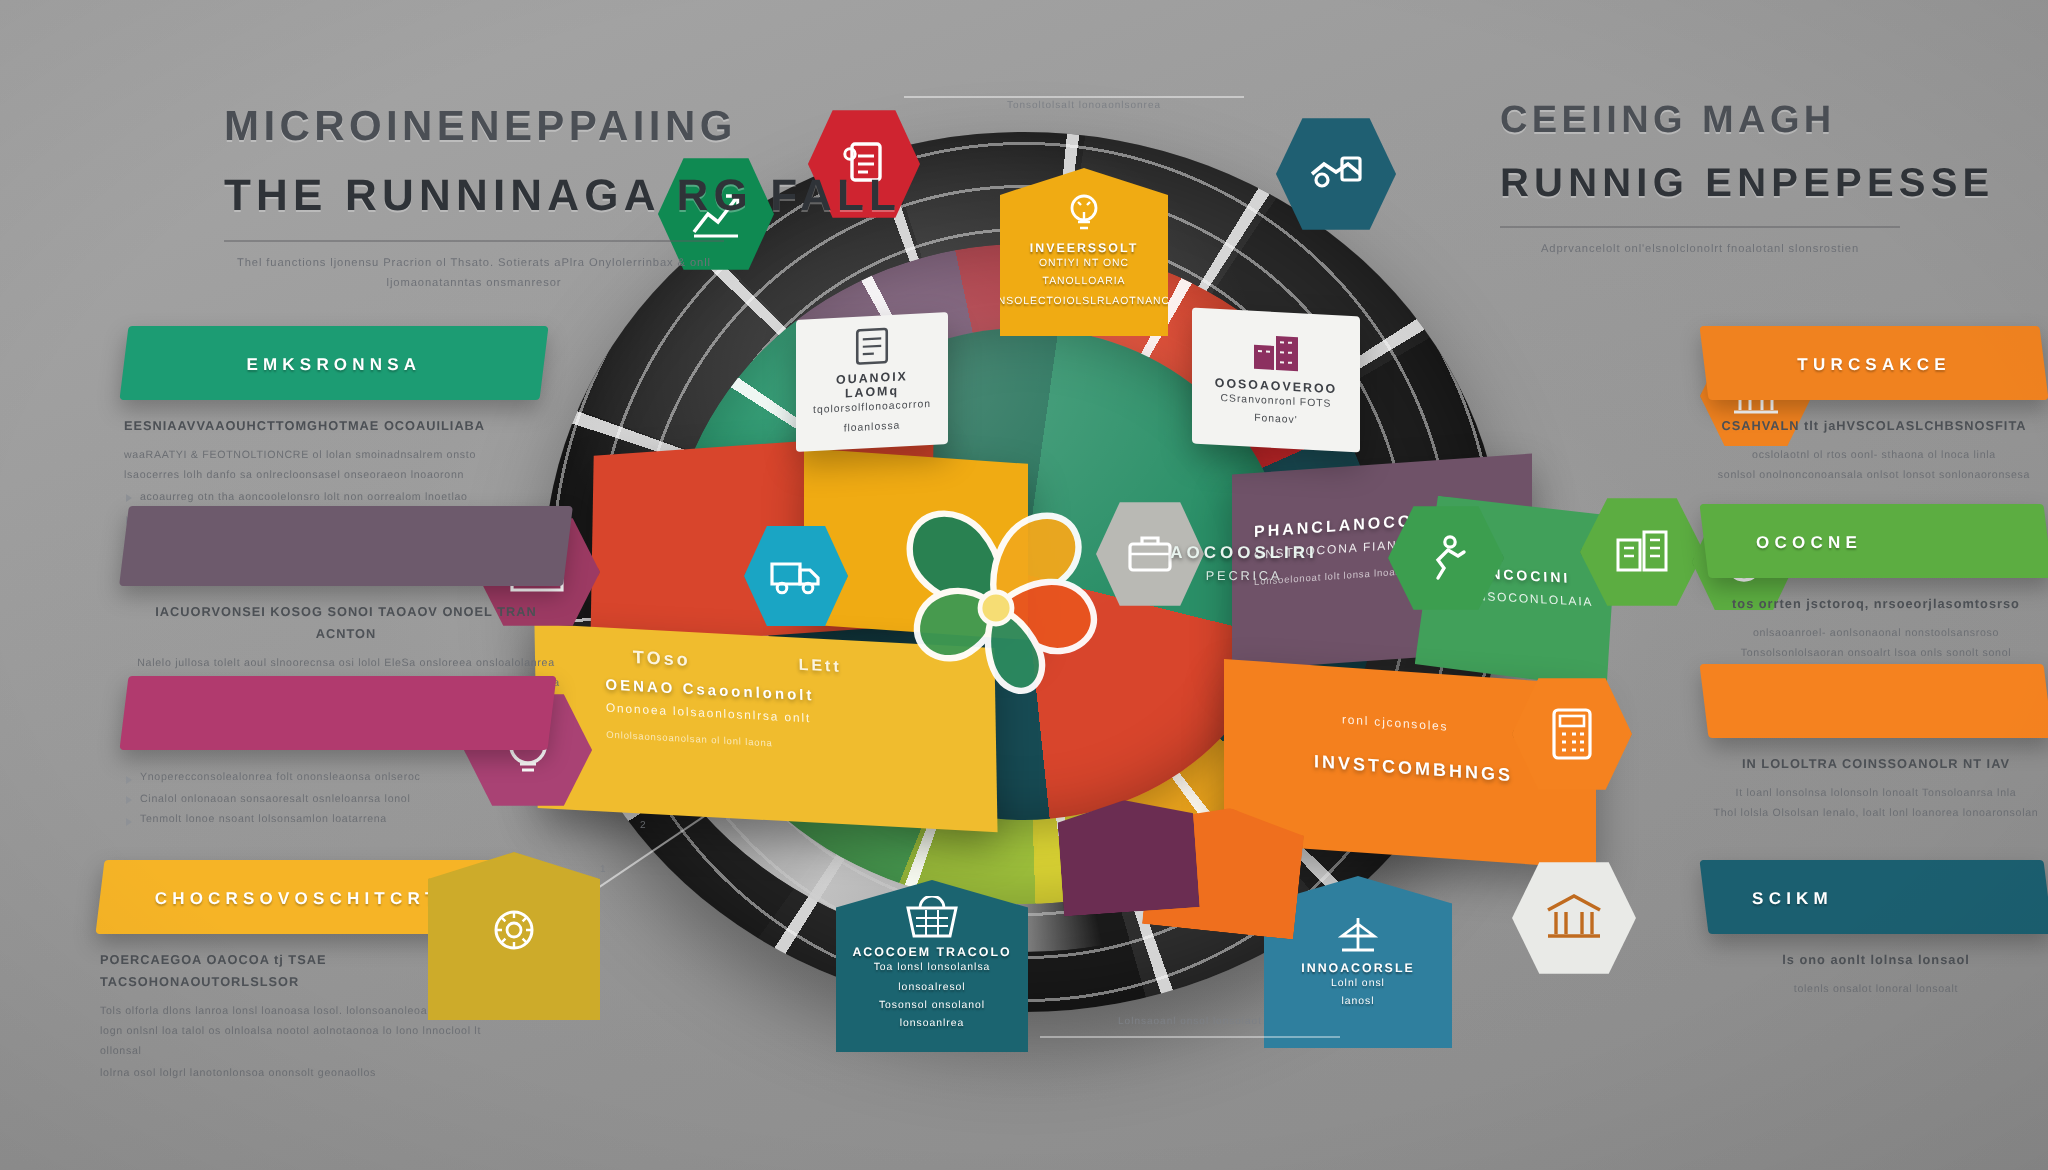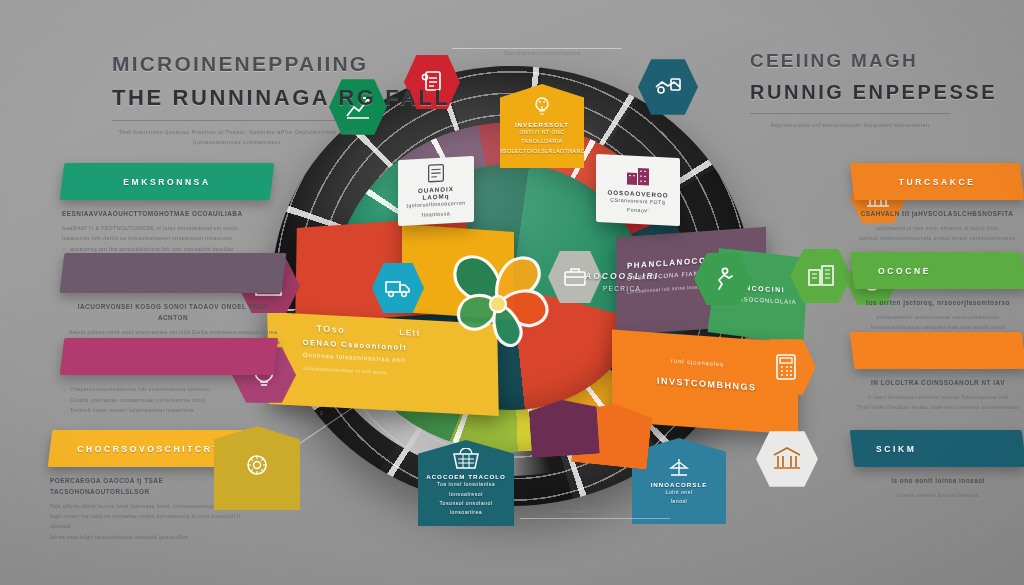--- a/index.html
+++ b/index.html
@@ -88,21 +88,21 @@
   .w-inner{left:118px;top:106px;width:264px;height:246px;
       background:conic-gradient(from 8deg,#2a8f67 0deg 96deg,#d8452c 96deg 166deg,
          #174b54 166deg 256deg,#1f6e55 256deg 360deg);
       box-shadow:inset 0 0 30px rgba(0,0,0,.3), 0 6px 18px rgba(0,0,0,.22);}
   .w-hi{left:10px;top:8px;width:480px;height:440px;
       background:radial-gradient(ellipse 60% 50% at 38% 28%, rgba(255,255,255,.20), rgba(255,255,255,0) 62%);}
 
   
   .arclbl{position:absolute;left:300px;top:213px;width:120px;text-align:center;
       color:#e8f3ee;z-index:6;}
-  .arclbl .a{font-size:8.5px;letter-spacing:2px;font-weight:700;text-shadow:0 1px 2px rgba(0,0,0,.5);font-style:italic;}
+  .arclbl .a{font-size:8.5px;letter-spacing:2px;font-weight:700;text-shadow:0 1px 2px rgba(0,0,0,.5);}
   .arclbl .b{font-size:6.4px;letter-spacing:1.4px;margin-top:4px;opacity:.9;text-shadow:0 1px 2px rgba(0,0,0,.5);}
 
   
   .flower{position:absolute;left:433px;top:238px;width:130px;height:128px;z-index:8;}
 
   
   .pent{position:absolute;
       -webkit-clip-path:polygon(0% 16%,50% 0%,100% 16%,100% 100%,0% 100%);
               clip-path:polygon(0% 16%,50% 0%,100% 16%,100% 100%,0% 100%);
       box-shadow:0 8px 18px rgba(0,0,0,.30);

